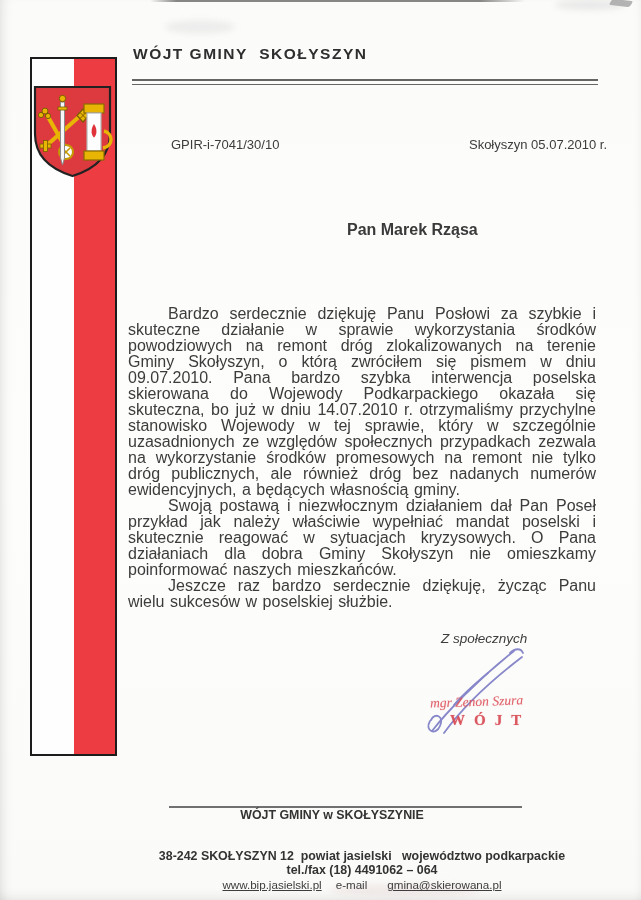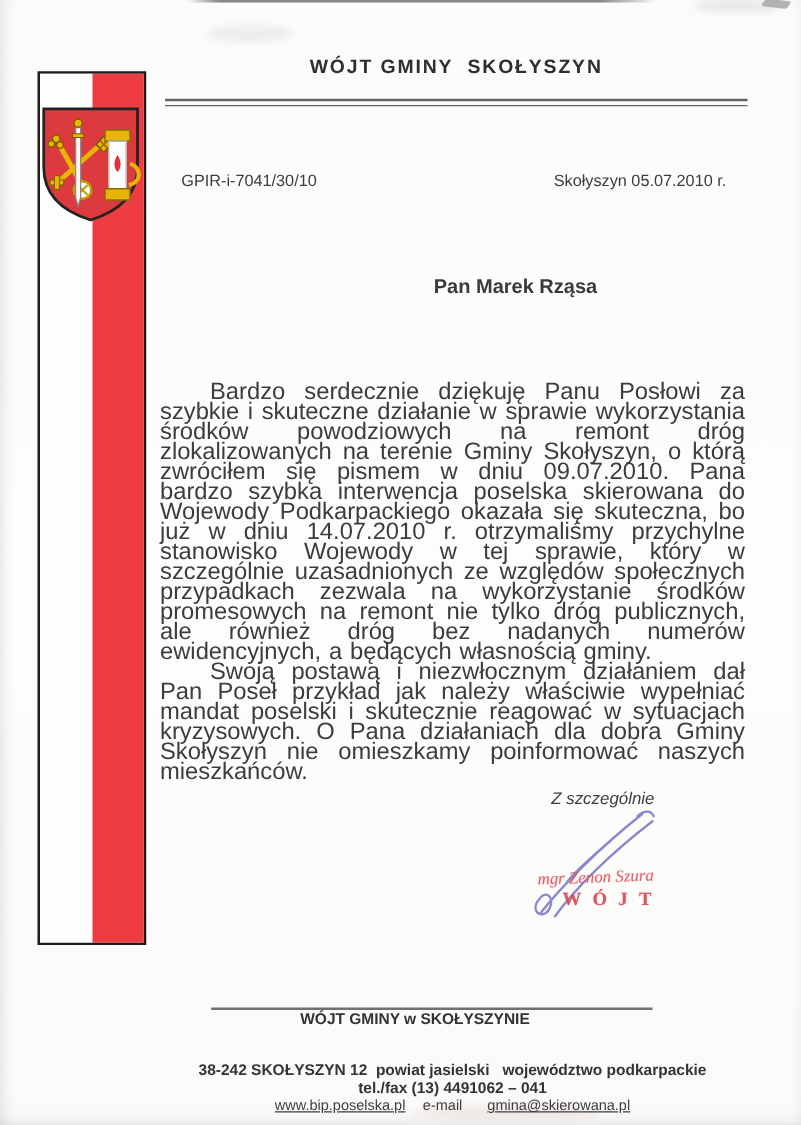--- a/index.html
+++ b/index.html
@@ -36,44 +36,44 @@
     border:2px solid #1c1c1c;
     display:flex;
   }
   .banner .stripe-white{width:50%;height:100%;background:#fefefe;}
   .banner .stripe-red{width:50%;height:100%;background:#ed3d43;}
   .emblem{position:absolute;left:31px;top:84px;width:83px;height:96px;}
 
   
   .title{
     position:absolute;left:133px;top:45px;width:464px;
-    text-align:center;font-weight:bold;font-size:15.5px;letter-spacing:1.5px;
+    font-weight:bold;font-size:15.5px;letter-spacing:1.5px;
     color:#2e2e2e;white-space:pre;
   }
   .rule{
     position:absolute;left:132px;top:79px;width:466px;height:3px;
     border-top:2px solid #4b4b4b;border-bottom:1px solid #4b4b4b;opacity:.85;
   }
 
   .ref-row{
-    position:absolute;left:119px;top:137px;width:462px;
+    position:absolute;left:145px;top:137px;width:462px;
     display:flex;justify-content:space-between;
     font-size:13px;color:#3c3c3c;
   }
   .ref-row .ref{padding-left:26px;}
 
   .addressee{
     position:absolute;left:347px;top:219px;
     font-weight:bold;font-size:16px;line-height:21px;color:#3a3a3a;
   }
   .addressee .line2{margin-left:39px;}
 
   .body-text{
     position:absolute;left:128px;top:306px;width:468px;
-    font-size:19px;line-height:16px;color:#3c3c3c;
+    font-size:16px;line-height:16px;color:#3c3c3c;
     text-align:justify;
   }
   .body-text p{margin:0;text-indent:40px;word-spacing:1px;}
 
   .valediction{
     position:absolute;left:441px;top:631px;
     font-style:italic;font-size:13.5px;color:#3d3d3d;
   }
 
   
@@ -167,41 +167,42 @@
     <span class="date">Skołyszyn 05.07.2010 r.</span>
   </div>
 
   <div class="addressee">
     <div>Pan Marek Rząsa</div>
   </div>
 
   <div class="body-text">
     <p>Bardzo serdecznie dziękuję Panu Posłowi za szybkie i skuteczne działanie w sprawie wykorzystania środków powodziowych na remont dróg zlokalizowanych na terenie Gminy Skołyszyn, o którą zwróciłem się pismem w dniu 09.07.2010. Pana bardzo szybka interwencja poselska skierowana do Wojewody Podkarpackiego okazała się skuteczna, bo już w dniu 14.07.2010 r. otrzymaliśmy przychylne stanowisko Wojewody w tej sprawie, który w szczególnie uzasadnionych ze względów społecznych przypadkach zezwala na wykorzystanie środków promesowych na remont nie tylko dróg publicznych, ale również dróg bez nadanych numerów ewidencyjnych, a będących własnością gminy.</p>
     <p>Swoją postawą i niezwłocznym działaniem dał Pan Poseł przykład jak należy właściwie wypełniać mandat poselski i skutecznie reagować w sytuacjach kryzysowych. O Pana działaniach dla dobra Gminy Skołyszyn nie omieszkamy poinformować naszych mieszkańców.</p>
-  </div>
-
-  <div class="valediction">Z szczególnie</div>
+    <p>Jeszcze raz bardzo serdecznie dziękuję, życząc Panu wielu sukcesów w poselskiej służbie.</p>
+  </div>
+
+  <div class="valediction">Z społecznych</div>
 
   <div class="stamp">
     <svg class="scribble" viewBox="0 0 130 95">
       <g fill="none" stroke="#6e6ec0" stroke-width="1.8" stroke-linecap="round" opacity="0.82">
         <path d="M12,88 C26,70 56,38 94,8"></path>
         <path d="M24,90 C40,68 68,40 102,14"></path>
         <path d="M34,62 C44,50 56,40 68,30"></path>
         <path d="M10,78 C4,88 16,93 20,83 C24,73 15,69 11,77"></path>
         <path d="M90,10 C95,5 101,5 103,10"></path>
       </g>
     </svg>
     <div class="stamp-title">WÓJT</div>
     <div class="stamp-name">mgr Zenon Szura</div>
   </div>
 
   <div class="footer-rule"></div>
   <div class="footer">
     <div class="office">WÓJT GMINY w SKOŁYSZYNIE</div>
     <div class="address">38-242 SKOŁYSZYN 12  powiat jasielski   województwo podkarpackie</div>
-    <div class="phone">tel./fax (13) 4491062 – 041</div>
+    <div class="phone">tel./fax (18) 4491062 – 064</div>
     <div class="links">
-      <span class="u site">www.bip.poselska.pl</span><span class="lbl">e-mail</span><span class="u">gmina@skierowana.pl</span>
+      <span class="u site">www.bip.jasielski.pl</span><span class="lbl">e-mail</span><span class="u">gmina@skierowana.pl</span>
     </div>
   </div>
 
 </div>
 
 </body></html>

